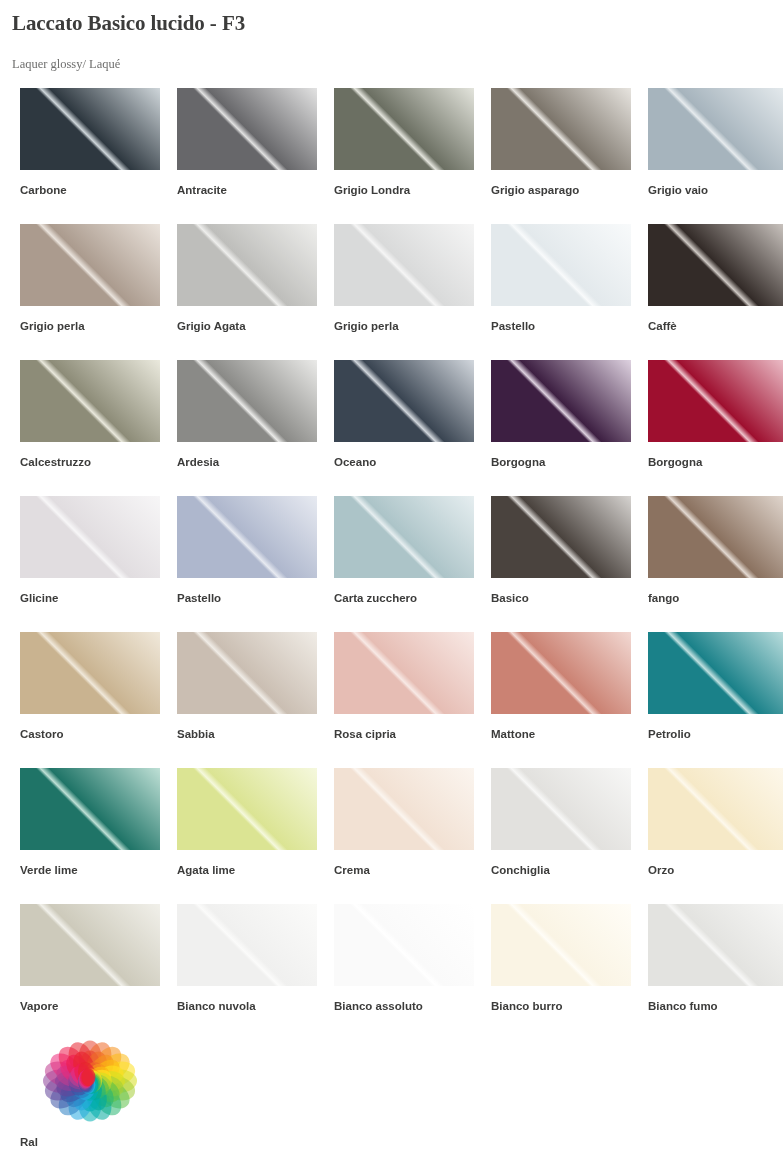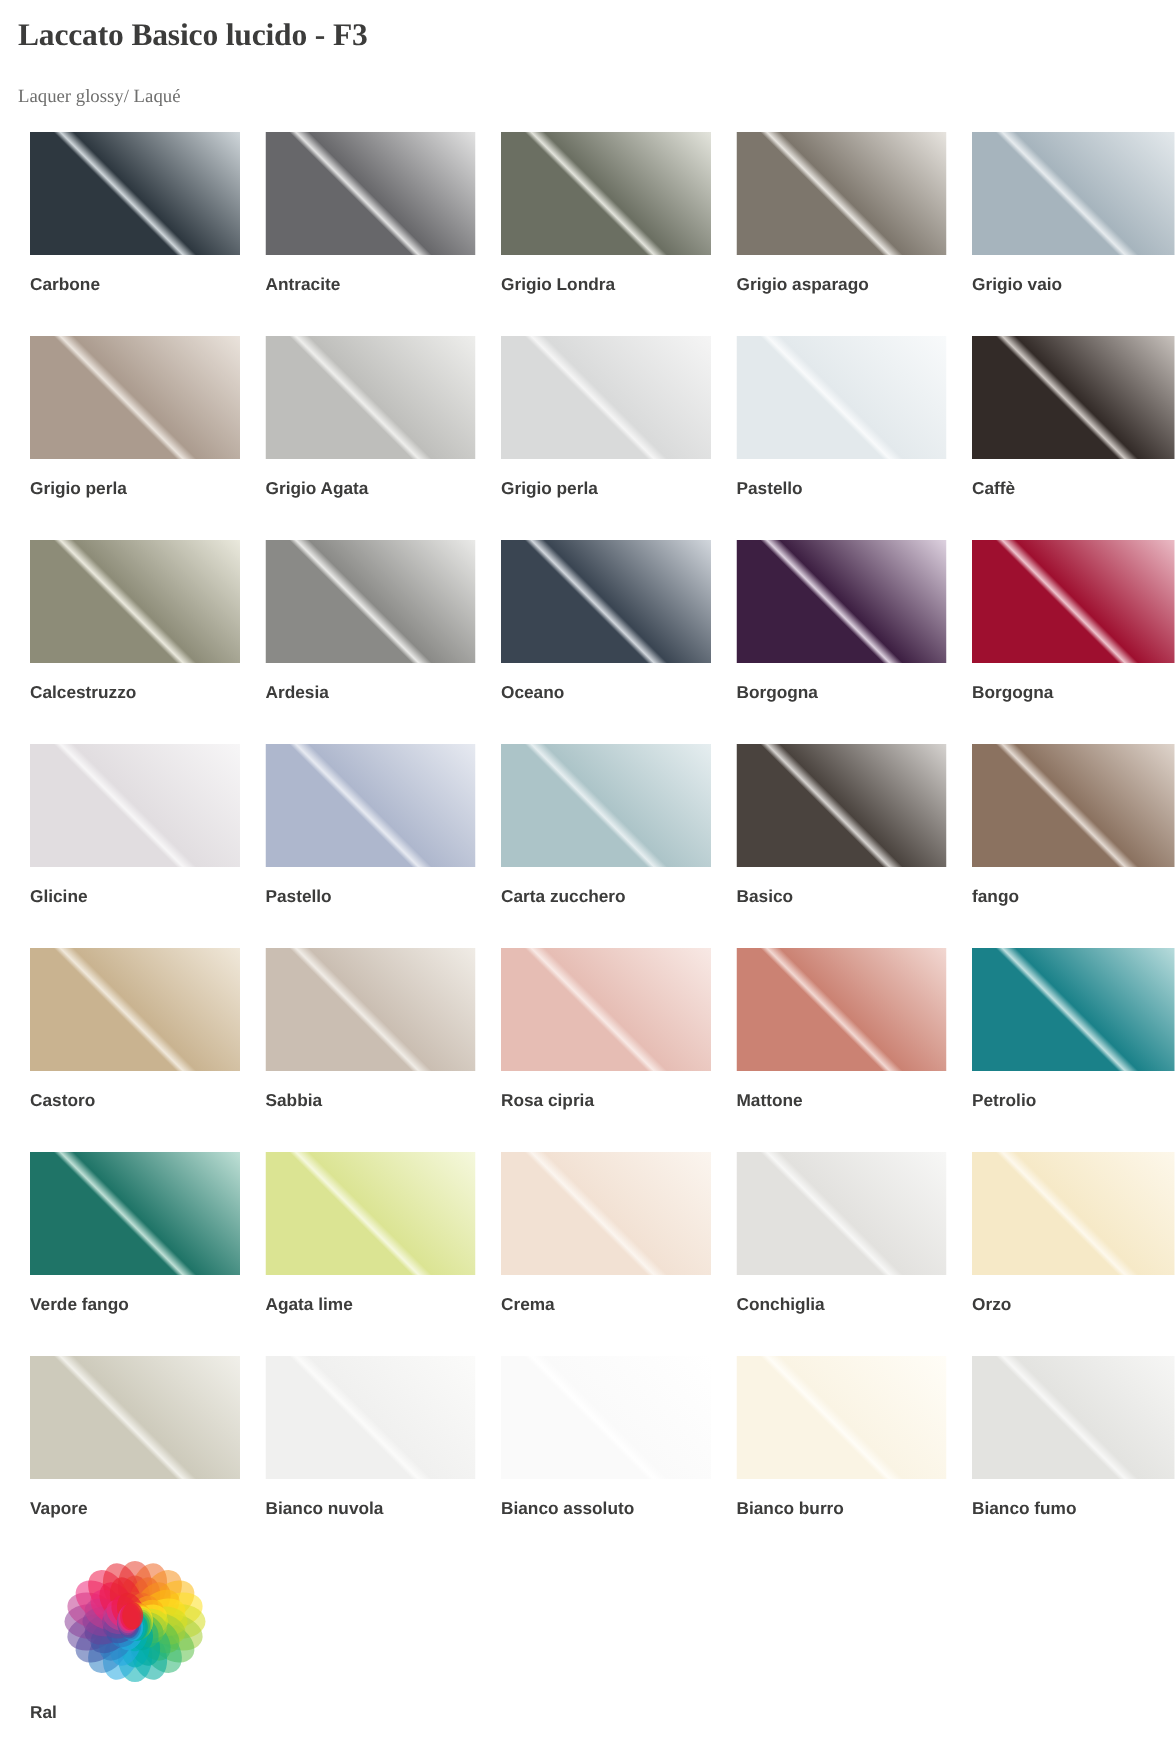--- a/index.html
+++ b/index.html
@@ -249,21 +249,21 @@
           <div class="gloss" style="background: linear-gradient(45deg, rgb(26, 129, 137) 0%, rgb(26, 129, 137) 44%, rgb(191, 224, 224) 46%, rgb(26, 129, 137) 50%, rgb(191, 224, 224) 100%);"></div>
         </div>
         <div class="swatch-label">Petrolio</div>
       </div>
     </div>
     <div class="row">
       <div class="cell">
         <div class="swatch">
           <div class="gloss" style="background: linear-gradient(45deg, rgb(31, 116, 103) 0%, rgb(31, 116, 103) 44%, rgb(191, 224, 214) 46%, rgb(31, 116, 103) 50%, rgb(191, 224, 214) 100%);"></div>
         </div>
-        <div class="swatch-label">Verde fango</div>
+        <div class="swatch-label">Verde lime</div>
       </div>
       <div class="cell">
         <div class="swatch">
           <div class="gloss" style="background: linear-gradient(45deg, rgb(219, 228, 147) 0%, rgb(219, 228, 147) 44%, rgb(245, 248, 221) 46%, rgb(219, 228, 147) 50%, rgb(245, 248, 221) 100%);"></div>
         </div>
         <div class="swatch-label">Agata lime</div>
       </div>
       <div class="cell">
         <div class="swatch">
           <div class="gloss" style="background: linear-gradient(45deg, rgb(242, 225, 211) 0%, rgb(242, 225, 211) 44%, rgb(251, 245, 239) 46%, rgb(242, 225, 211) 50%, rgb(251, 245, 239) 100%);"></div>

